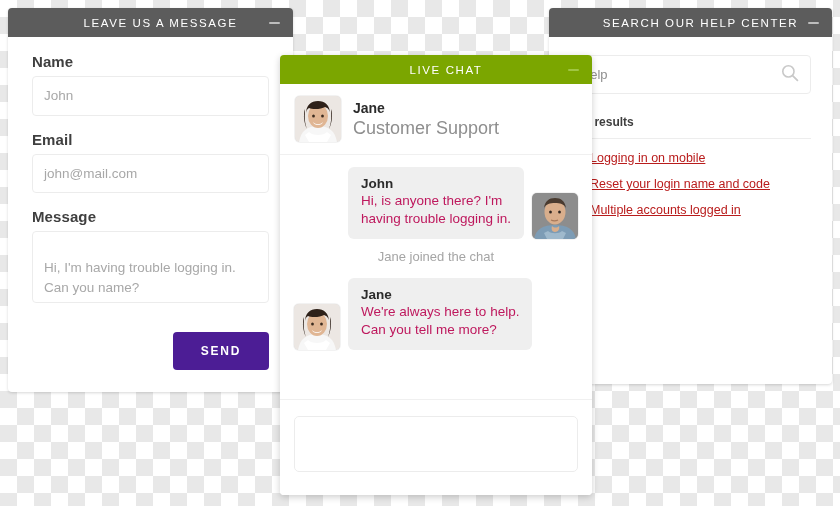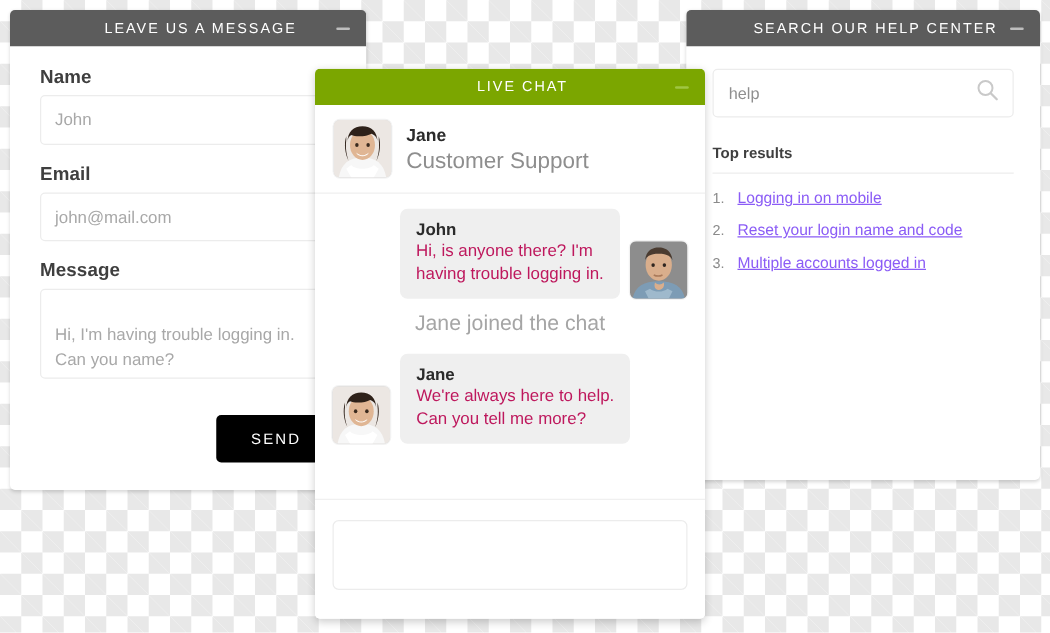--- a/index.html
+++ b/index.html
@@ -76,30 +76,31 @@
     line-height: 1.45;
   }
   .field-box.textarea { height: 72px; padding-top: 26px; }
   .field-box .l2 { display: block; }
   .send-row {
     display: flex;
     justify-content: flex-end;
     padding: 14px 24px 0 24px;
   }
   .send-btn {
-    background: #000000;
+    background: #4c1d95;
     color: #ffffff;
     border: none;
     border-radius: 4px;
     padding: 0 28px;
     height: 38px;
     font-size: 12px;
     letter-spacing: 1.7px;
     font-family: inherit;
     cursor: pointer;
+    font-weight: bold;
   }
 
   
   #search-panel {
     left: 549px; top: 8px;
     width: 283px; height: 376px;
   }
   .search-body { padding: 18px 21px 0 21px; }
   .search-box {
     border: 1px solid #ececec;
@@ -123,28 +124,28 @@
     border-bottom: 1px solid #ededed;
   }
   .result-row {
     display: flex;
     align-items: baseline;
     margin-top: 12px;
     font-size: 12.5px;
   }
   .result-num { width: 20px; color: #8a8a8a; font-size: 11.5px; }
   .result-link {
-    color: #8b5cf6;
+    color: #b91c1c;
     text-decoration: underline;
     cursor: pointer;
   }
 
   
   #chat-panel {
-    left: 252px; top: 55px;
+    left: 280px; top: 55px;
     width: 312px; height: 440px;
     box-shadow: 0 2px 7px rgba(0,0,0,0.20);
   }
   .chat-agent {
     display: flex;
     align-items: center;
     padding: 12px 15px;
     border-bottom: 1px solid #f0f0f0;
   }
   .avatar {
@@ -179,21 +180,21 @@
   .bubble-text {
     font-size: 13.5px;
     color: #be185d;
     line-height: 1.33;
   }
   .bubble-text span { display: block; }
   .msg-row.outgoing .avatar { margin-left: 8px; }
   .msg-row.incoming .avatar { margin-right: 8px; }
   .sys-note {
     text-align: center;
-    font-size: 17px;
+    font-size: 13px;
     color: #a5a5a5;
     margin: 8px 0 14px 0;
   }
   .chat-input-wrap {
     position: absolute;
     left: 0; right: 0; bottom: 0;
     border-top: 1px solid #f0f0f0;
     padding: 16px 14px;
     background: #fff;
     height: 96px;

